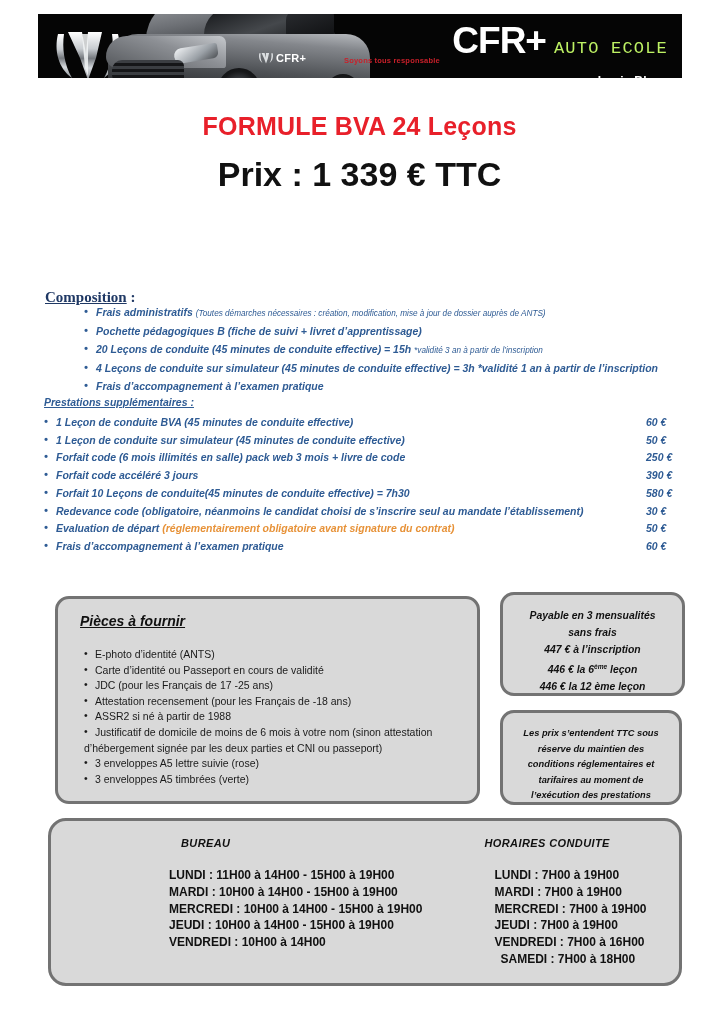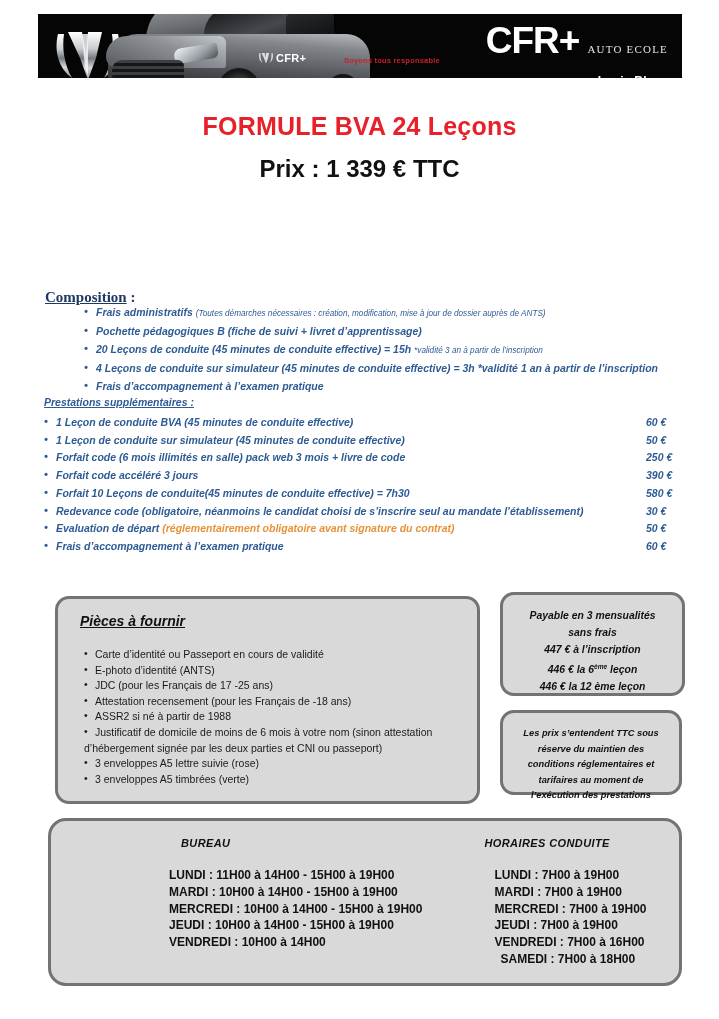--- a/index.html
+++ b/index.html
@@ -163,25 +163,25 @@
   }
   .brand-cfr {
     color: #ffffff;
     font-size: 37px;
     font-weight: bold;
     letter-spacing: -1px;
     line-height: 1;
     font-family: "Liberation Sans", sans-serif;
   }
   .brand-auto {
-    color: #e5e5e5;
-    font-size: 11px;
+    color: #bef264;
+    font-size: 17px;
     letter-spacing: 1.2px;
     line-height: 1;
-    font-family: Liberation Serif, serif;
+    font-family: Liberation Mono, monospace;
   }
   .brand-tagline {
     color: #c9202a;
     font-size: 7.5px;
     font-weight: bold;
     text-align: left;
     margin-left: 6px;
     margin-top: -3px;
     letter-spacing: .2px;
   }
@@ -205,21 +205,21 @@
     font-weight: bold;
     letter-spacing: .2px;
   }
   .title-prix {
     position: absolute;
     left: 0;
     top: 155px;
     width: 719px;
     text-align: center;
     color: #111111;
-    font-size: 24px;
+    font-size: 34px;
     font-weight: bold;
   }
 
   
   .composition-head {
     position: absolute;
     left: 45px;
     top: 245px;
     color: #1f3864;
     font-size: 15px;
@@ -309,21 +309,21 @@
   .rbox {
     position: absolute;
     background: #d9d9d9;
     border: 3px solid #737373;
     border-radius: 14px;
     box-sizing: border-box;
   }
 
   .box-pieces { left: 55px;  top: 596px; width: 425px; height: 208px; }
   .box-pay    { left: 500px; top: 592px; width: 185px; height: 104px; }
-  .box-ttc    { left: 500px; top: 710px; width: 182px; height: 85px; }
+  .box-ttc    { left: 500px; top: 710px; width: 182px; height: 95px; }
   .box-hours  { left: 48px;  top: 818px; width: 634px; height: 168px; border-radius: 18px; }
 
   .pieces-title {
     margin: 14px 0 0 22px;
     color: #111111;
     font-size: 14px;
     font-weight: bold;
     font-style: italic;
     text-decoration: underline;
   }
@@ -504,22 +504,22 @@
   </div>
   <div class="prest-row">
     <span class="lbl"><span>Frais d’accompagnement à l’examen pratique</span><span class="hl-orange"></span></span>
     <span class="price">60 €</span>
   </div>
 </div>
 
 <div class="rbox box-pieces">
   <div class="pieces-title">Pièces à fournir</div>
   <ul class="pieces-list">
+    <li>E-photo d’identité (ANTS)</li>
     <li>Carte d’identité ou Passeport en cours de validité</li>
-    <li>E-photo d’identité (ANTS)</li>
     <li>JDC (pour les Français de 17 -25 ans)</li>
     <li>Attestation recensement (pour les Français de -18 ans)</li>
     <li>ASSR2 si né à partir de 1988</li>
     <li class="wrap">
       <span>Justificatif de domicile de moins de 6 mois à votre nom (sinon attestation</span>
       <span class="cont">d’hébergement signée par les deux parties et CNI ou passeport)</span>
     </li>
     <li>3 enveloppes A5 lettre suivie (rose)</li>
     <li>3 enveloppes A5 timbrées (verte)</li>
   </ul>

